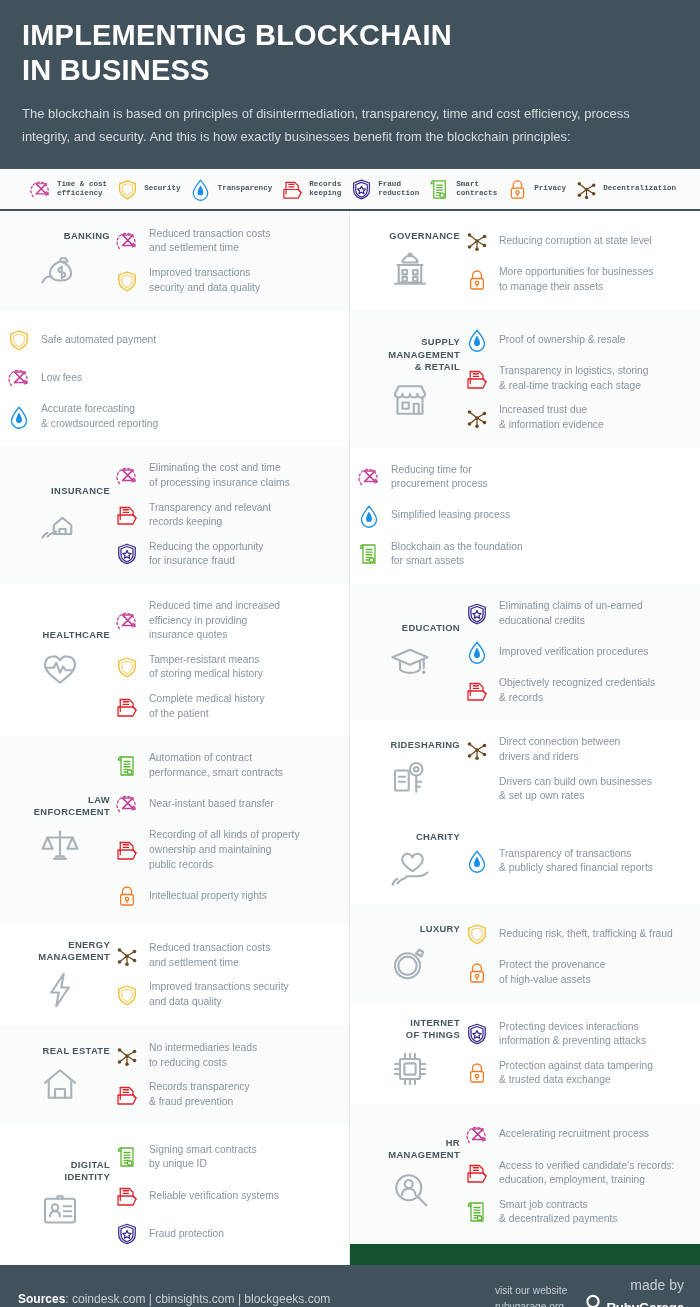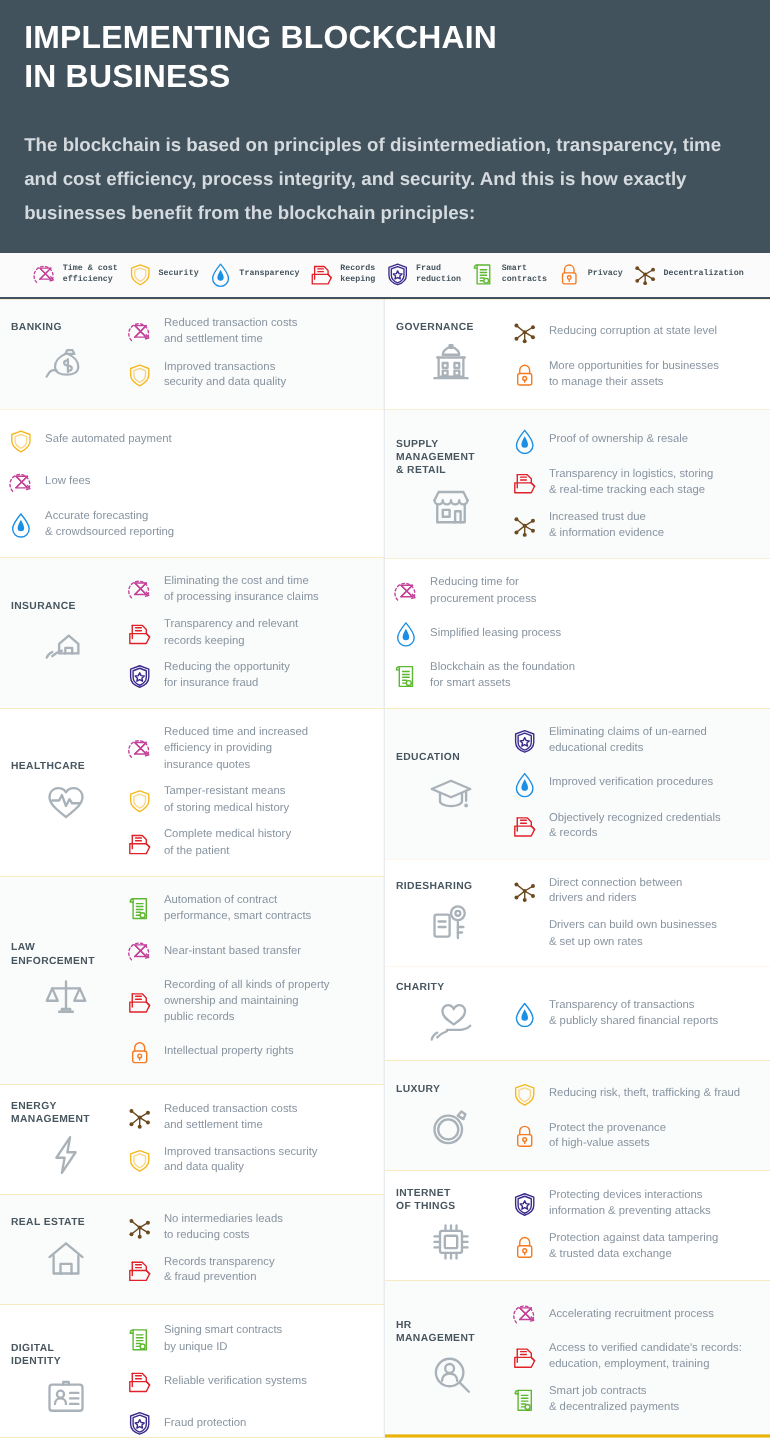--- a/index.html
+++ b/index.html
@@ -6,42 +6,42 @@
   html, body {
     width: 700px;
     background: #ffffff;
     font-family: "Liberation Sans", sans-serif;
   }
   .page {
     width: 700px;
     height: 1307px;
     position: relative;
     overflow: hidden;
-    background: #eab308;
+    background: #14532d;
   }
 
   
   .header {
     background: #42525c;
     padding: 18px 22px 20px 22px;
   }
   .header h1 {
     color: #ffffff;
     font-size: 29px;
     font-weight: bold;
     letter-spacing: 0.2px;
     line-height: 1.22;
     text-transform: uppercase;
   }
   .header .subtitle {
-    margin-top: 28px;
+    margin-top: 13px;
     color: #d4dade;
-    font-size: 17px;
+    font-size: 13px;
     line-height: 1.82;
-    font-weight: bold;
+    font-weight: normal;
   }
 
   
   .legend {
     background: #fbfbfb;
     border-bottom: 2px solid #42525c;
     display: flex;
     align-items: center;
     padding: 7px 6px 7px 24px;
     gap: 0px;
@@ -74,21 +74,21 @@
     display: flex;
     align-items: center;
     padding: 10px 8px 10px 6px;
   }
   .bg-a { background: #fafbfb; }
   .bg-b { background: #ffffff; }
 
   .sector {
     width: 108px;
     flex: 0 0 108px;
-    text-align: left;
+    text-align: right;
     padding: 0 4px;
   }
   .sector-name {
     font-size: 9.4px;
     font-weight: bold;
     letter-spacing: 0.35px;
     color: #47565f;
     line-height: 1.3;
     text-transform: uppercase;
     white-space: pre-line;

